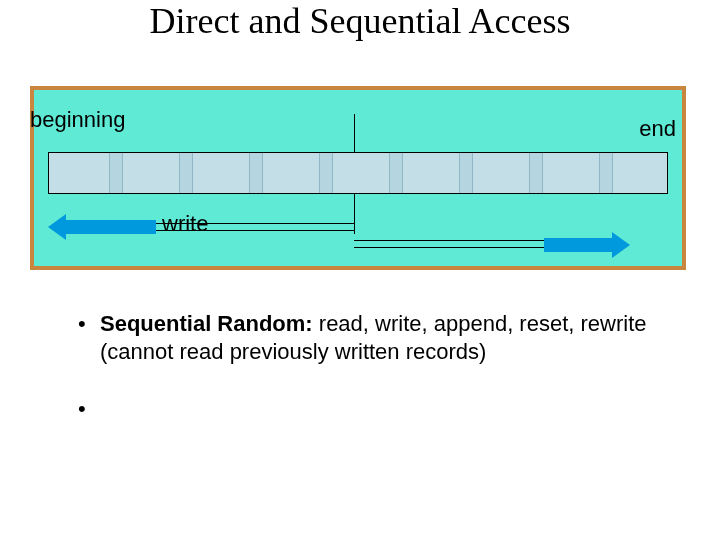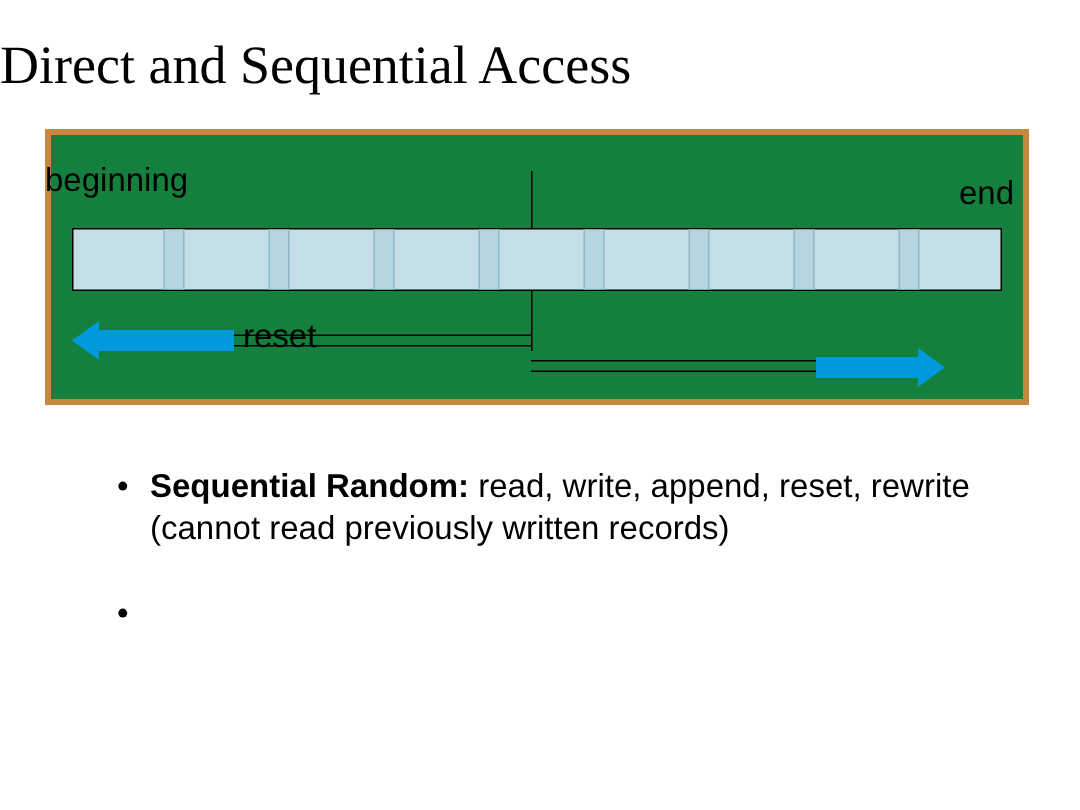--- a/index.html
+++ b/index.html
@@ -7,32 +7,32 @@
     padding: 0;
     width: 720px;
     height: 540px;
     background: #ffffff;
     font-family: "Times New Roman", Times, serif;
     color: #000;
     position: relative;
   }
   .title {
     font-size: 36px;
-    margin-top: 22px;
+    text-align: center;
     font-weight: normal;
   }
   .diagram-frame {
     position: absolute;
     left: 30px;
     top: 86px;
     width: 656px;
     height: 184px;
     border: 4px solid #c8863f;
     box-sizing: border-box;
-    background: #15803d;
+    background: #5eead4;
   }
   .label {
     position: absolute;
     font-family: Arial, Helvetica, sans-serif;
     font-size: 22px;
     color: #000;
   }
   .tape {
     position: absolute;
     left: 14px;
@@ -131,21 +131,21 @@
     <div class="gap" style="left:410px;"></div>
     <div class="gap" style="left:480px;"></div>
     <div class="gap" style="left:550px;"></div>
   </div>
 
   <div class="tick-top" style="left:320px; top:104px; height:40px;"></div>
 
   <div class="arrow-left" style="left:32px; top:130px; width:90px;"></div>
   <div class="dbl-line" style="left:122px; top:133px; width:198px;"></div>
   <div class="dbl-line" style="left:122px; top:140px; width:198px;"></div>
-  <div class="label" style="left:128px; top:121px;">reset</div>
+  <div class="label" style="left:128px; top:121px;">write</div>
 
   <div class="dbl-line" style="left:320px; top:150px; width:190px;"></div>
   <div class="dbl-line" style="left:320px; top:157px; width:190px;"></div>
   <div class="arrow-right" style="left:510px; top:148px; width:68px;"></div>
 
 </div>
 
 <div class="bullets">
   <div class="bullet-row">
     <div class="dotmark">•</div>

